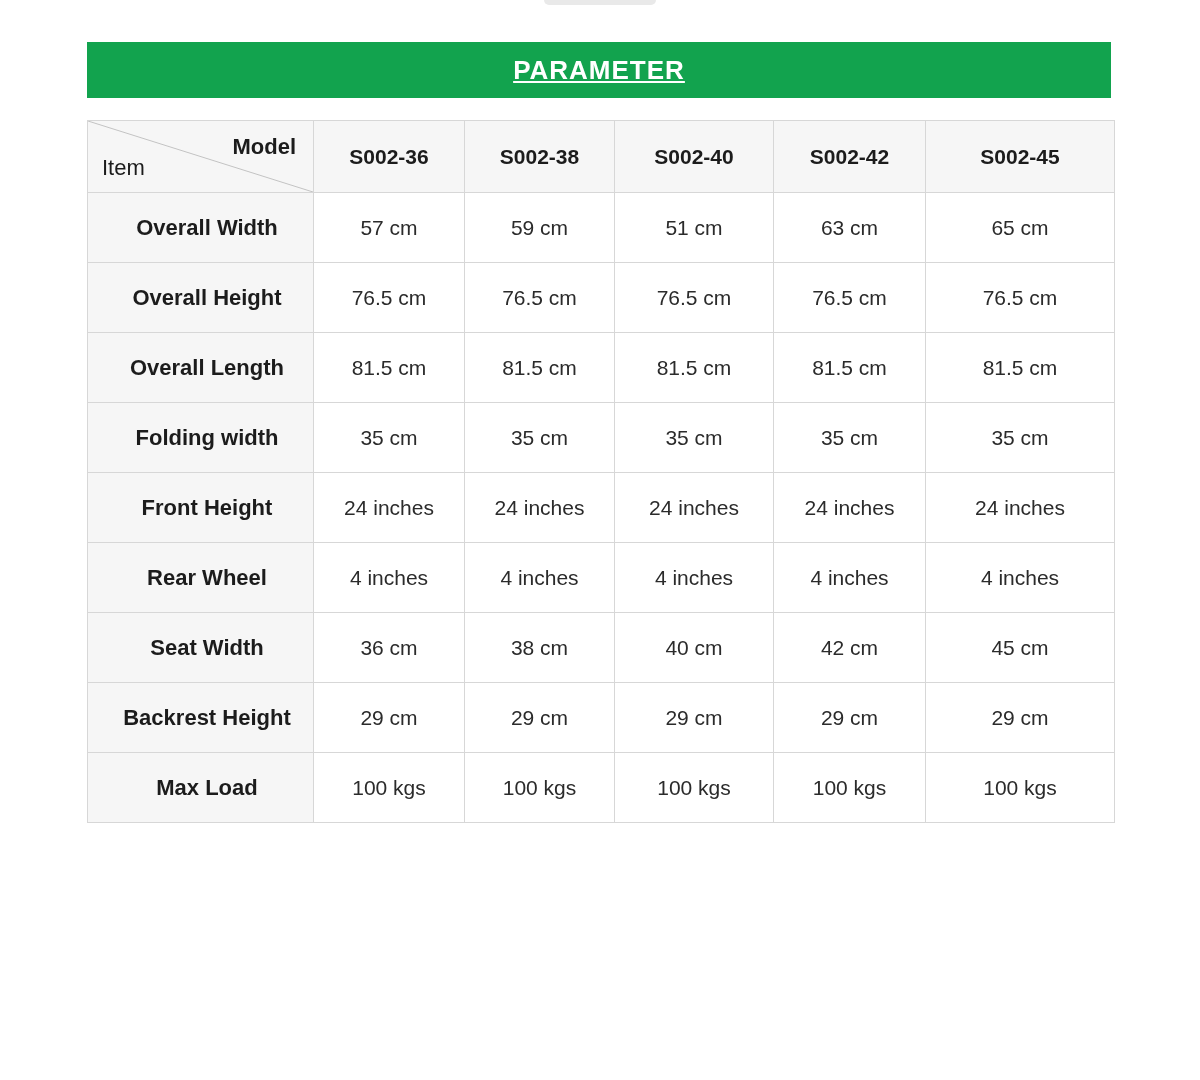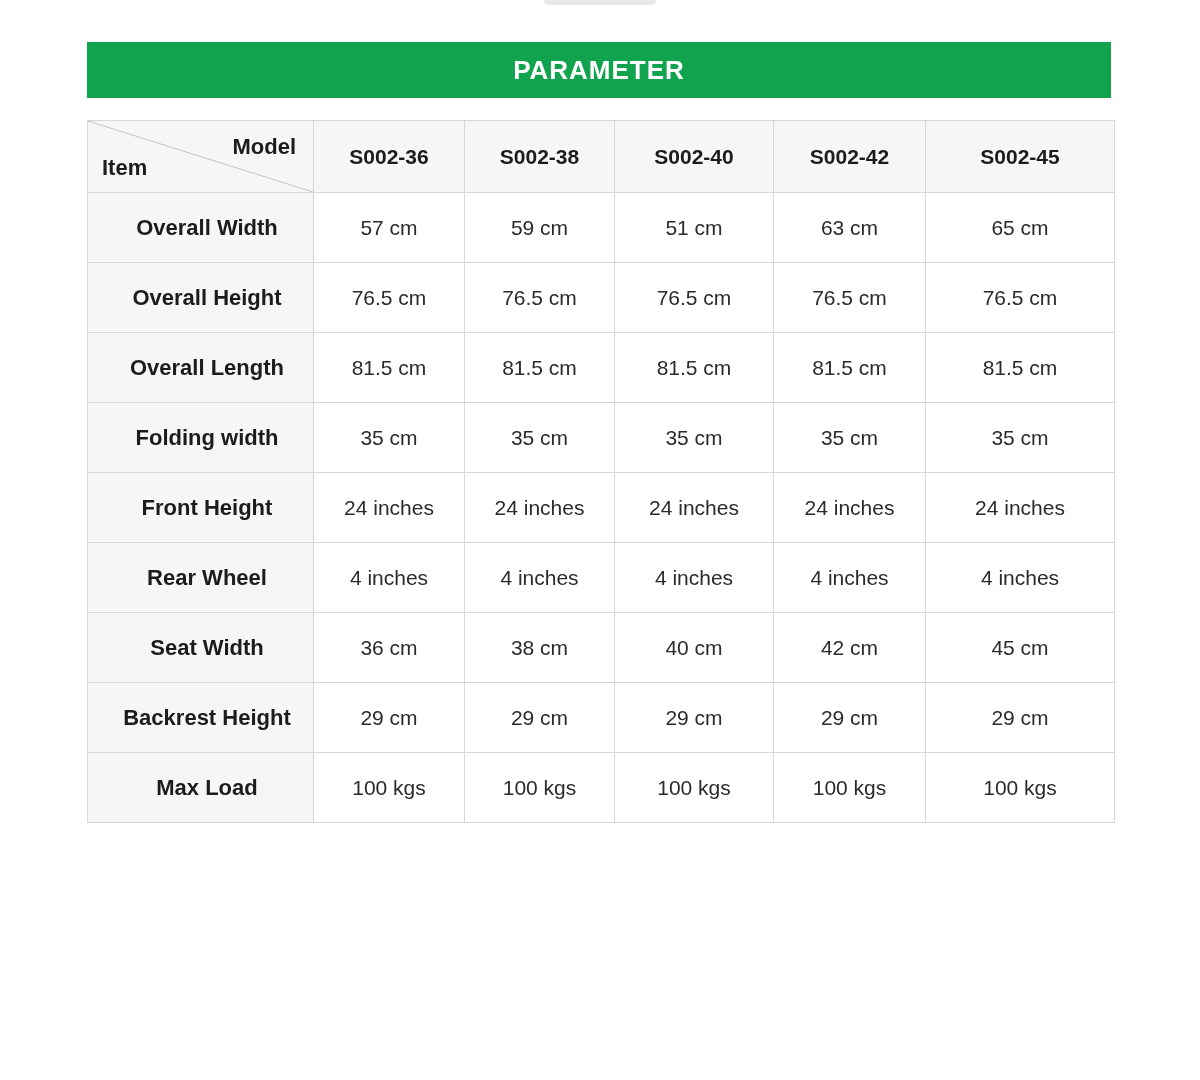--- a/index.html
+++ b/index.html
@@ -7,21 +7,21 @@
     position:relative;width:1200px;height:1080px;background:#ffffff;overflow:hidden;
     font-family:"Liberation Sans","DejaVu Sans",sans-serif;
   }
   .top-remnant{
     position:absolute;left:544px;top:0;width:112px;height:5px;
     background:#e9e9e9;border-radius:0 0 10px 10px;
   }
   .banner{
     position:absolute;left:87px;top:42px;width:1024px;height:56px;
     display:flex;align-items:center;justify-content:center;
-    font-weight:bold;font-size:26px;letter-spacing:1px;
+    font-weight:bold;font-size:26px;letter-spacing:1px;text-decoration:underline;
   }
   .spec-table{
     position:absolute;left:87px;top:120px;
     border-collapse:collapse;table-layout:fixed;
     border:1px solid #d0d0d0;
   }
   .spec-table th,.spec-table td{
     border:1px solid #d7d7d7;
     overflow:hidden;
   }
@@ -30,21 +30,21 @@
   .spec-table th{background:#f6f6f6;color:#1c1c1c;font-weight:bold;}
   .spec-table thead th{font-size:21px;text-align:center;}
   .spec-table tbody th{font-size:22px;text-align:center;padding-left:14px;}
   .spec-table td{
     background:#ffffff;text-align:center;vertical-align:middle;
     font-size:21px;font-weight:400;color:#2b2b2b;
   }
   .corner-cell{position:relative;padding:0;}
   .corner-cell .diag{position:absolute;left:0;top:0;width:100%;height:100%;display:block;}
   .corner-model{position:absolute;top:13px;right:17px;font-size:22px;font-weight:bold;color:#1c1c1c;}
-  .corner-item{position:absolute;bottom:11px;left:14px;font-size:22px;font-weight:bold;color:#1c1c1c;}
+  .corner-item{position:absolute;bottom:11px;left:14px;font-size:22px;font-weight:normal;color:#1c1c1c;}
 </style>
 </head>
 <body>
 
 <div class="page">
 
   <div class="top-remnant"></div>
 
   <div class="banner" style="background: rgb(18, 163, 78); color: rgb(255, 255, 255);">
     <span>PARAMETER</span>

